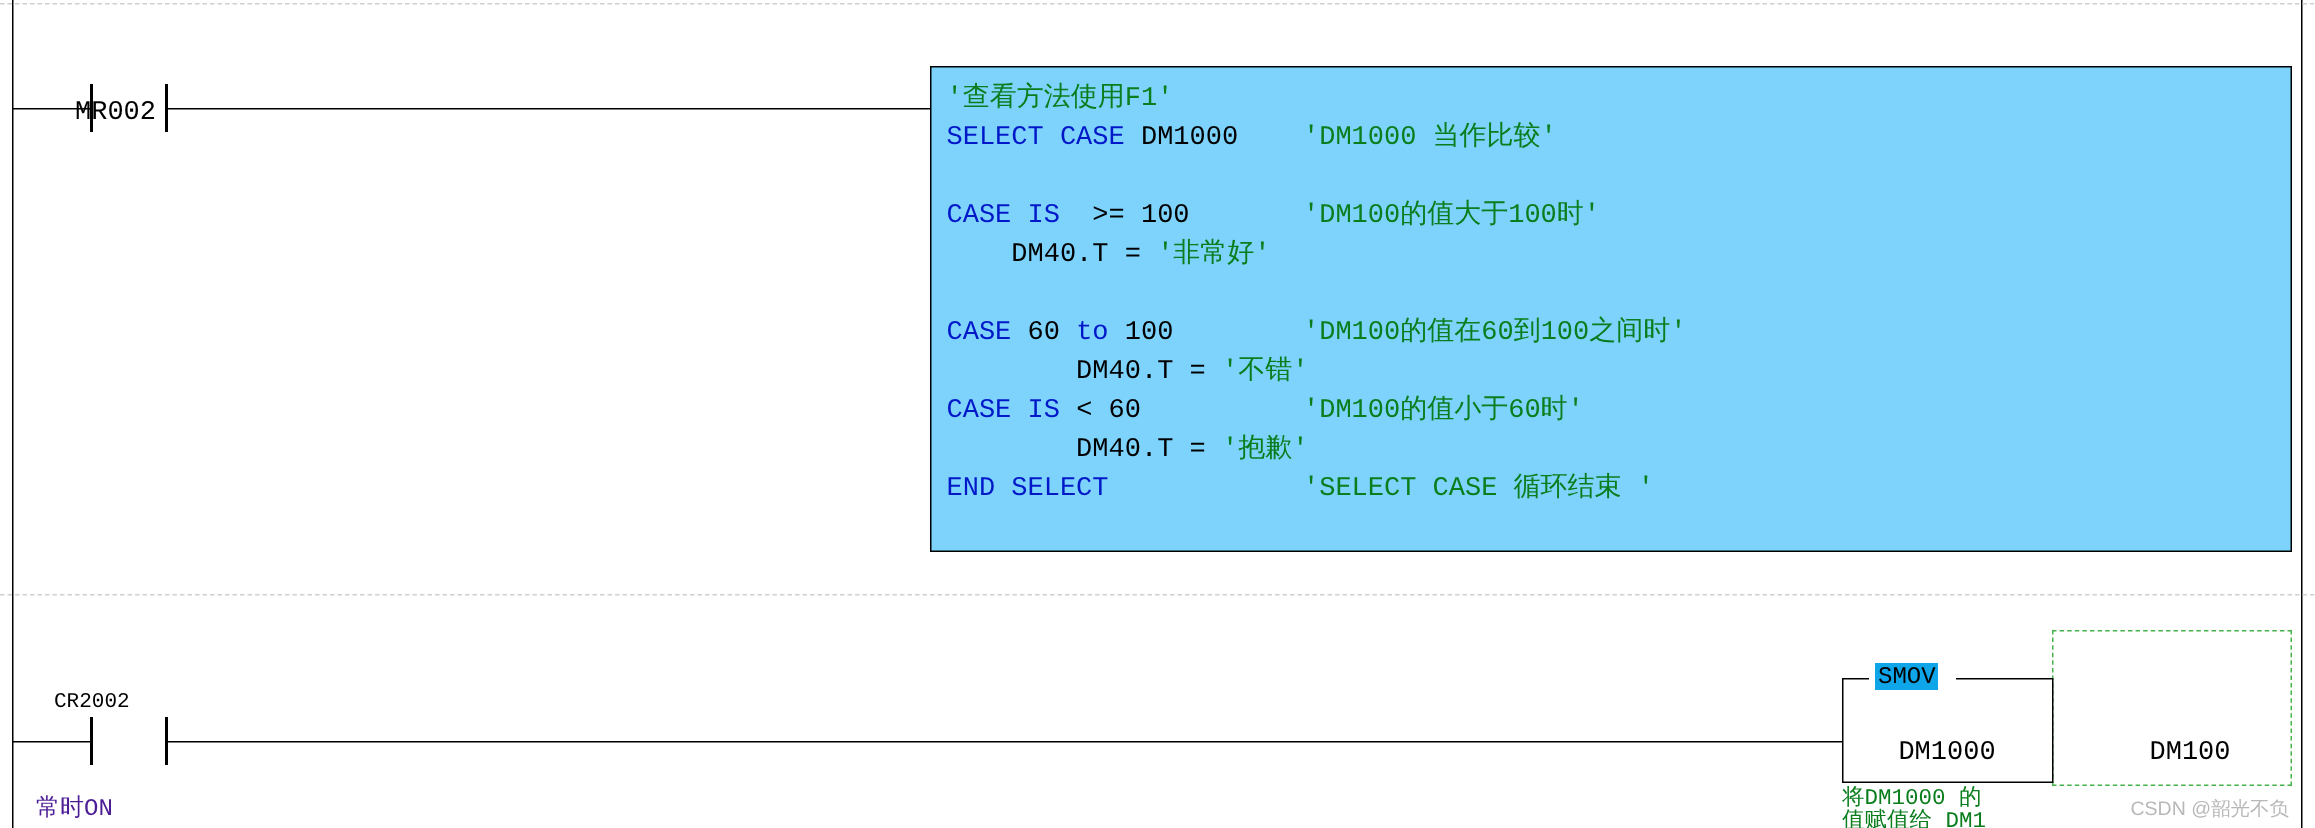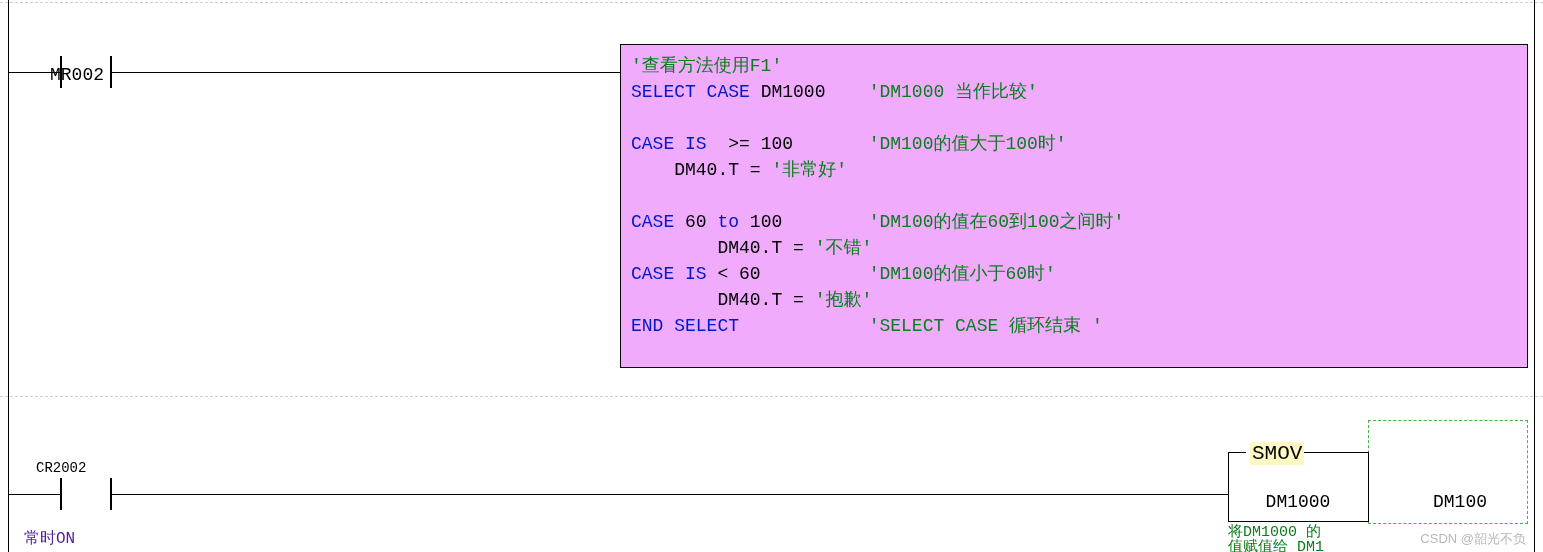--- a/index.html
+++ b/index.html
@@ -75,21 +75,21 @@
     height: 0;
     border-top: 1px solid #000;
   }
   .script-box {
     position: absolute;
     left: 620px;
     top: 44px;
     width: 908px;
     height: 324px;
     border: 1px solid #000;
-    background: #f0abfc;
+    background: #7dd3fc;
     box-sizing: border-box;
     padding: 8px 10px;
     font-size: 18px;
     line-height: 26px;
     white-space: pre;
   }
   .kw { color: #0018c8; }
   .str, .cmt { color: #0a7d1d; }
   .plain { color: #000; }
 
@@ -139,23 +139,23 @@
     top: 10px;
     width: 140px;
     height: 0;
     border-top: 1px solid #000;
   }
   .func-title-line.seg1 { left: 0; width: 18px; }
   .func-title {
     position: absolute;
     left: 22px;
     top: 0px;
-    font-size: 21px;
+    font-size: 16px;
     color: #000;
-    background: #fef9c3;
+    background: #0ea5e9;
     padding: 0 2px;
     font-family: Liberation Mono, monospace;
   }
   .func-title-line.seg2 { left: 76px; width: 64px; }
   .func-inner-v {
     position: absolute;
     left: 0;
     top: 10px;
     width: 0;
     height: 70px;

